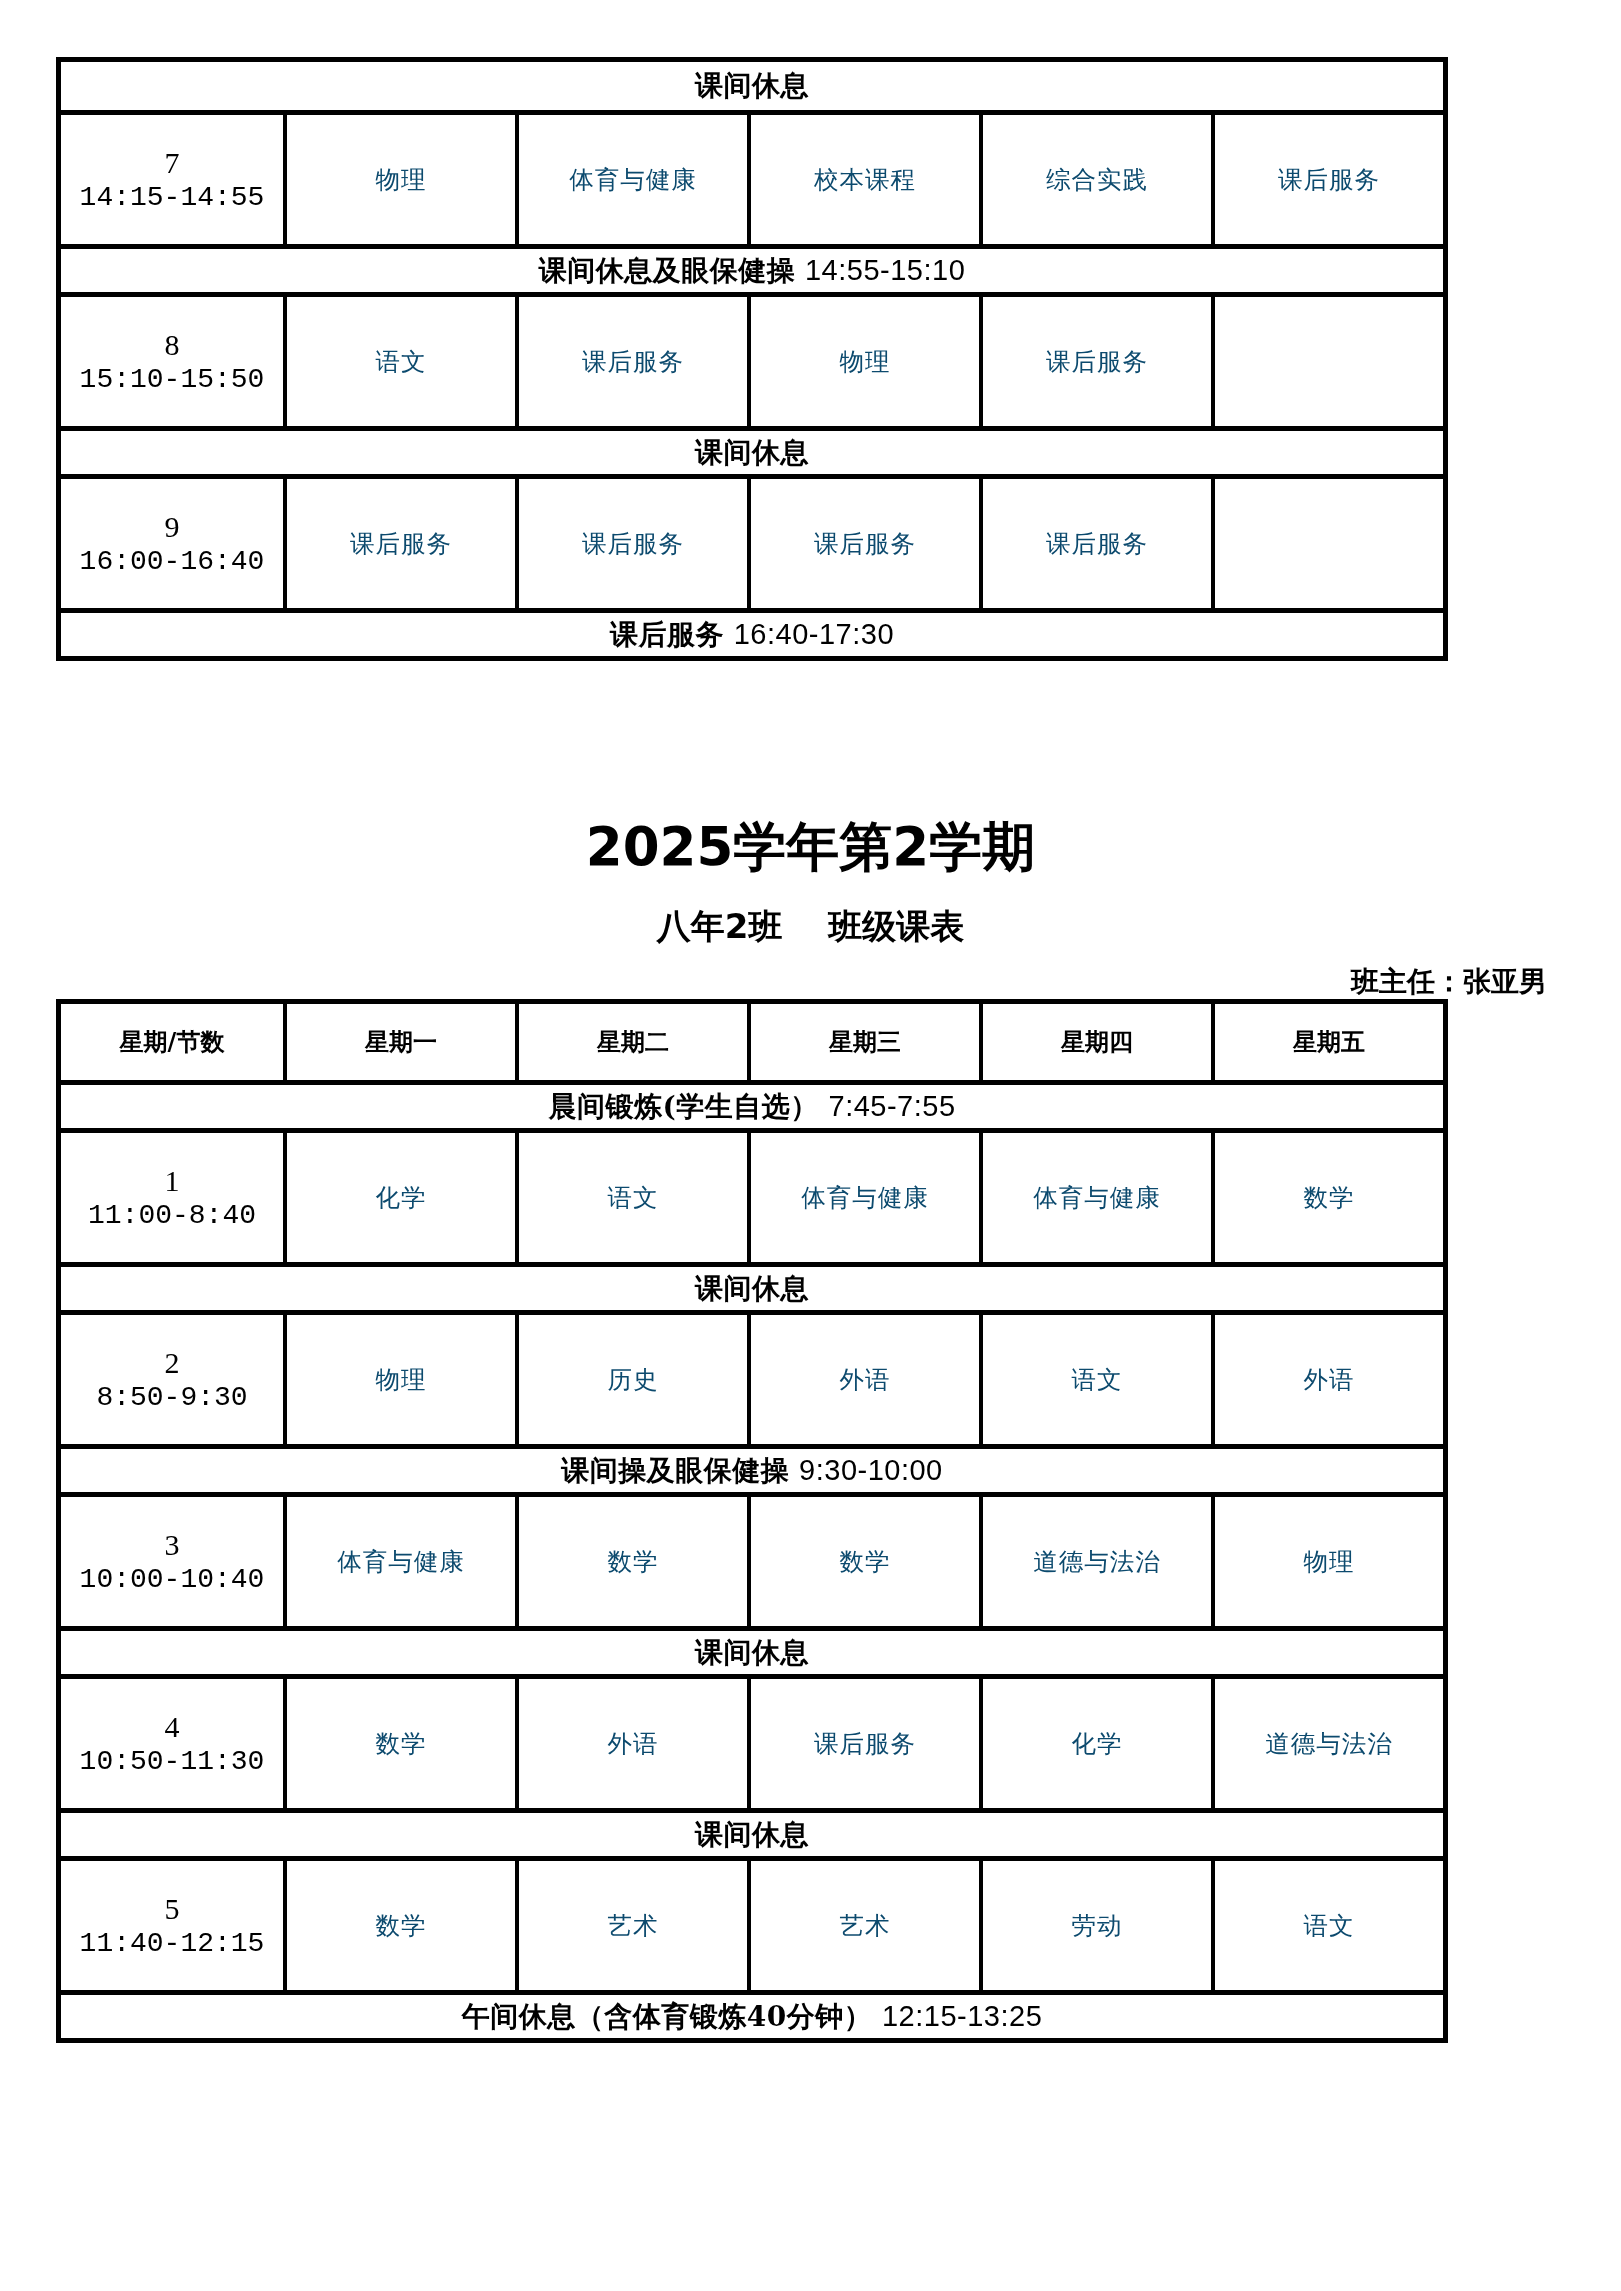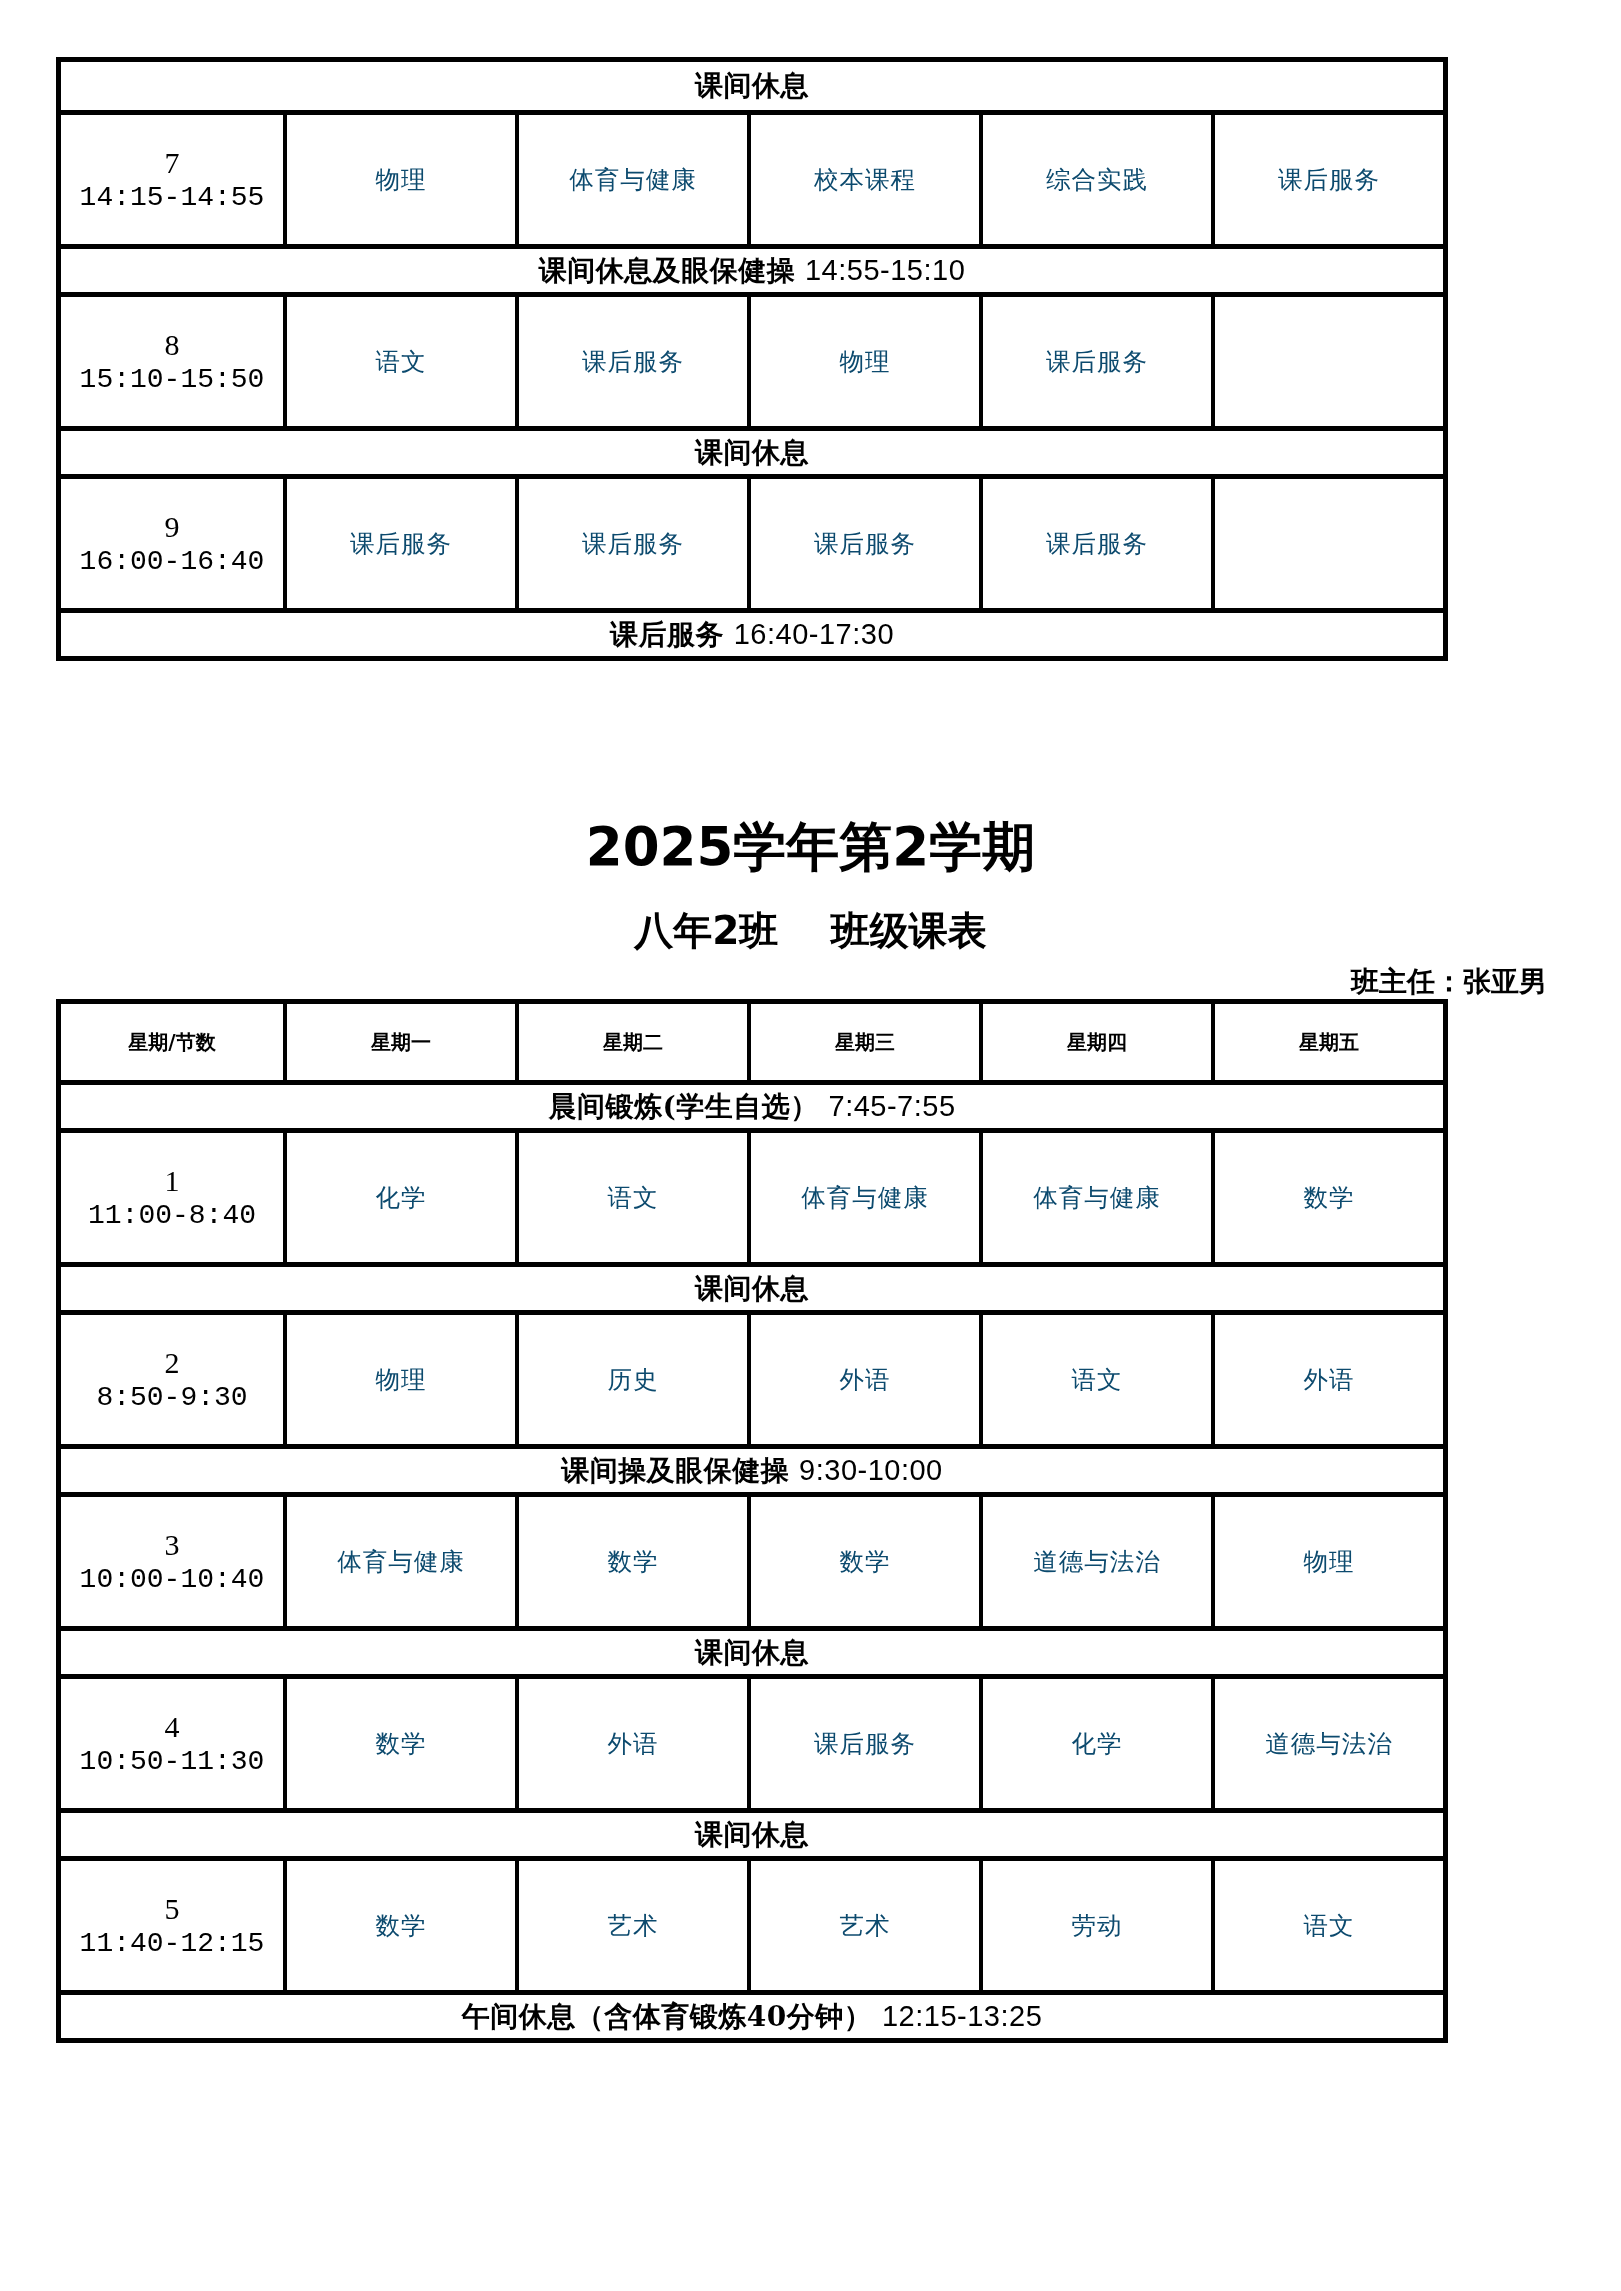--- a/index.html
+++ b/index.html
@@ -22,24 +22,24 @@
   .header { height: 76px; }
 
   .band-text { font-family: "DejaVu Serif", serif; font-weight: bold; font-size: 28px; letter-spacing: 0.5px; }
   .band-time { font-family: Liberation Sans, sans-serif; font-weight: normal; font-size: 29px; margin-left: 9.8px; }
 
   .period-num { font-family: "Liberation Serif", serif; font-size: 30px; line-height: 35px; }
   .period-time { font-family: "Liberation Mono", monospace; font-size: 28px; line-height: 35px; }
 
   .subject { font-family: "DejaVu Sans", sans-serif; font-size: 24.5px; font-weight: 300; color: #0c4a6e; letter-spacing: 1px; }
 
-  .hdr-text { font-family: "DejaVu Serif", serif; font-weight: bold; font-size: 20px; }
+  .hdr-text { font-family: "DejaVu Serif", serif; font-weight: bold; font-size: 24px; }
 
   .title { position: absolute; left: 0; width: 1621px; top: 812px; text-align: center; font-family: "DejaVu Sans", sans-serif; font-weight: bold; font-size: 53px; letter-spacing: 0px; }
-  .subtitle { position: absolute; left: 0; width: 1621px; top: 904px; text-align: center; font-family: "DejaVu Sans", sans-serif; font-weight: bold; font-size: 39px; white-space: pre; }
+  .subtitle { position: absolute; left: 0; width: 1621px; top: 904px; text-align: center; font-family: "DejaVu Sans", sans-serif; font-weight: bold; font-size: 34px; white-space: pre; }
   .teacher { position: absolute; right: 74px; top: 963px; font-family: "DejaVu Serif", serif; font-weight: bold; font-size: 28px; }
 </style>
 </head>
 <body>
 
 <div class="sched top">
   <div class="row band">
     <span class="band-text">课间休息</span>
   </div>
   <div class="row lesson">

